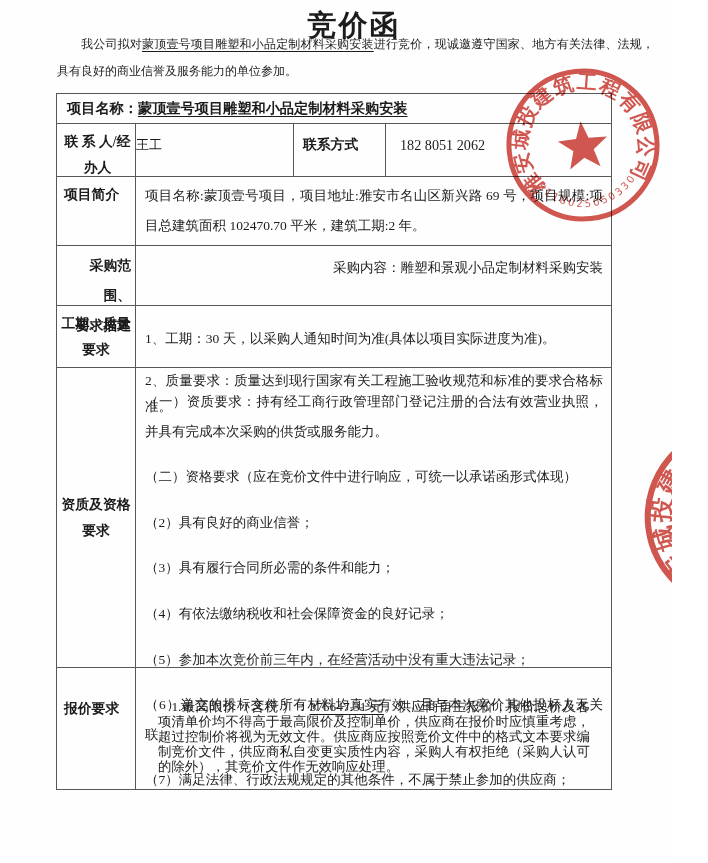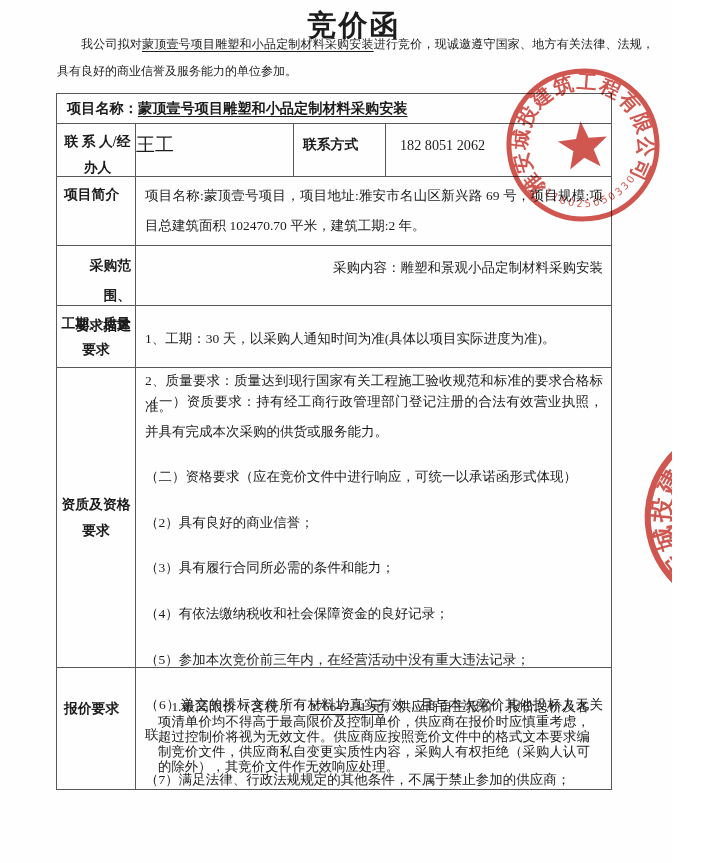--- a/index.html
+++ b/index.html
@@ -50,21 +50,21 @@
   }
   .c-val{flex:1 1 auto;font-size:13.5px;padding:0 8px 0 9px;}
 
   .r-name{height:30px;}
   .r-name .full{line-height:28px;font-size:14.2px;padding-left:10px;}
   .r-name .full b{font-weight:bold;}
   .r-name .pv{font-weight:600;}
   .r-purchaser{height:30px;}
   .r-contact{height:53px;}
   .r-contact .c-label{line-height:26px;padding-top:5px;text-align:center;}
-  .r-contact .cv-name{flex:0 0 158px;border-right:1px solid #585858;line-height:24px;padding-top:9px;font-size:19px;}
+  .r-contact .cv-name{flex:0 0 158px;border-right:1px solid #585858;line-height:24px;padding-top:9px;font-size:13px;}
   .r-contact .cl-method{flex:0 0 92px;border-right:1px solid #585858;font-weight:bold;font-size:13.8px;line-height:24px;padding:9px 20px 0 9px;}
   .r-contact .cv-phone{line-height:24px;padding-top:9px;font-size:14.2px;padding-left:14px;}
   .r-overview{height:69px;}
   .r-overview .c-label{padding-top:9px;}
   .r-overview .c-val{line-height:30px;padding-top:4px;text-align:justify;}
   .r-scope{height:60px;text-align:right;}
   .r-scope .c-label{line-height:30px;padding-top:5px;}
   .r-scope .c-val{line-height:28px;padding-top:8px;}
   .r-schedule{height:62px;}
   .r-schedule .c-label{text-align:center;line-height:26px;padding:5px 2px 0 2px;}

